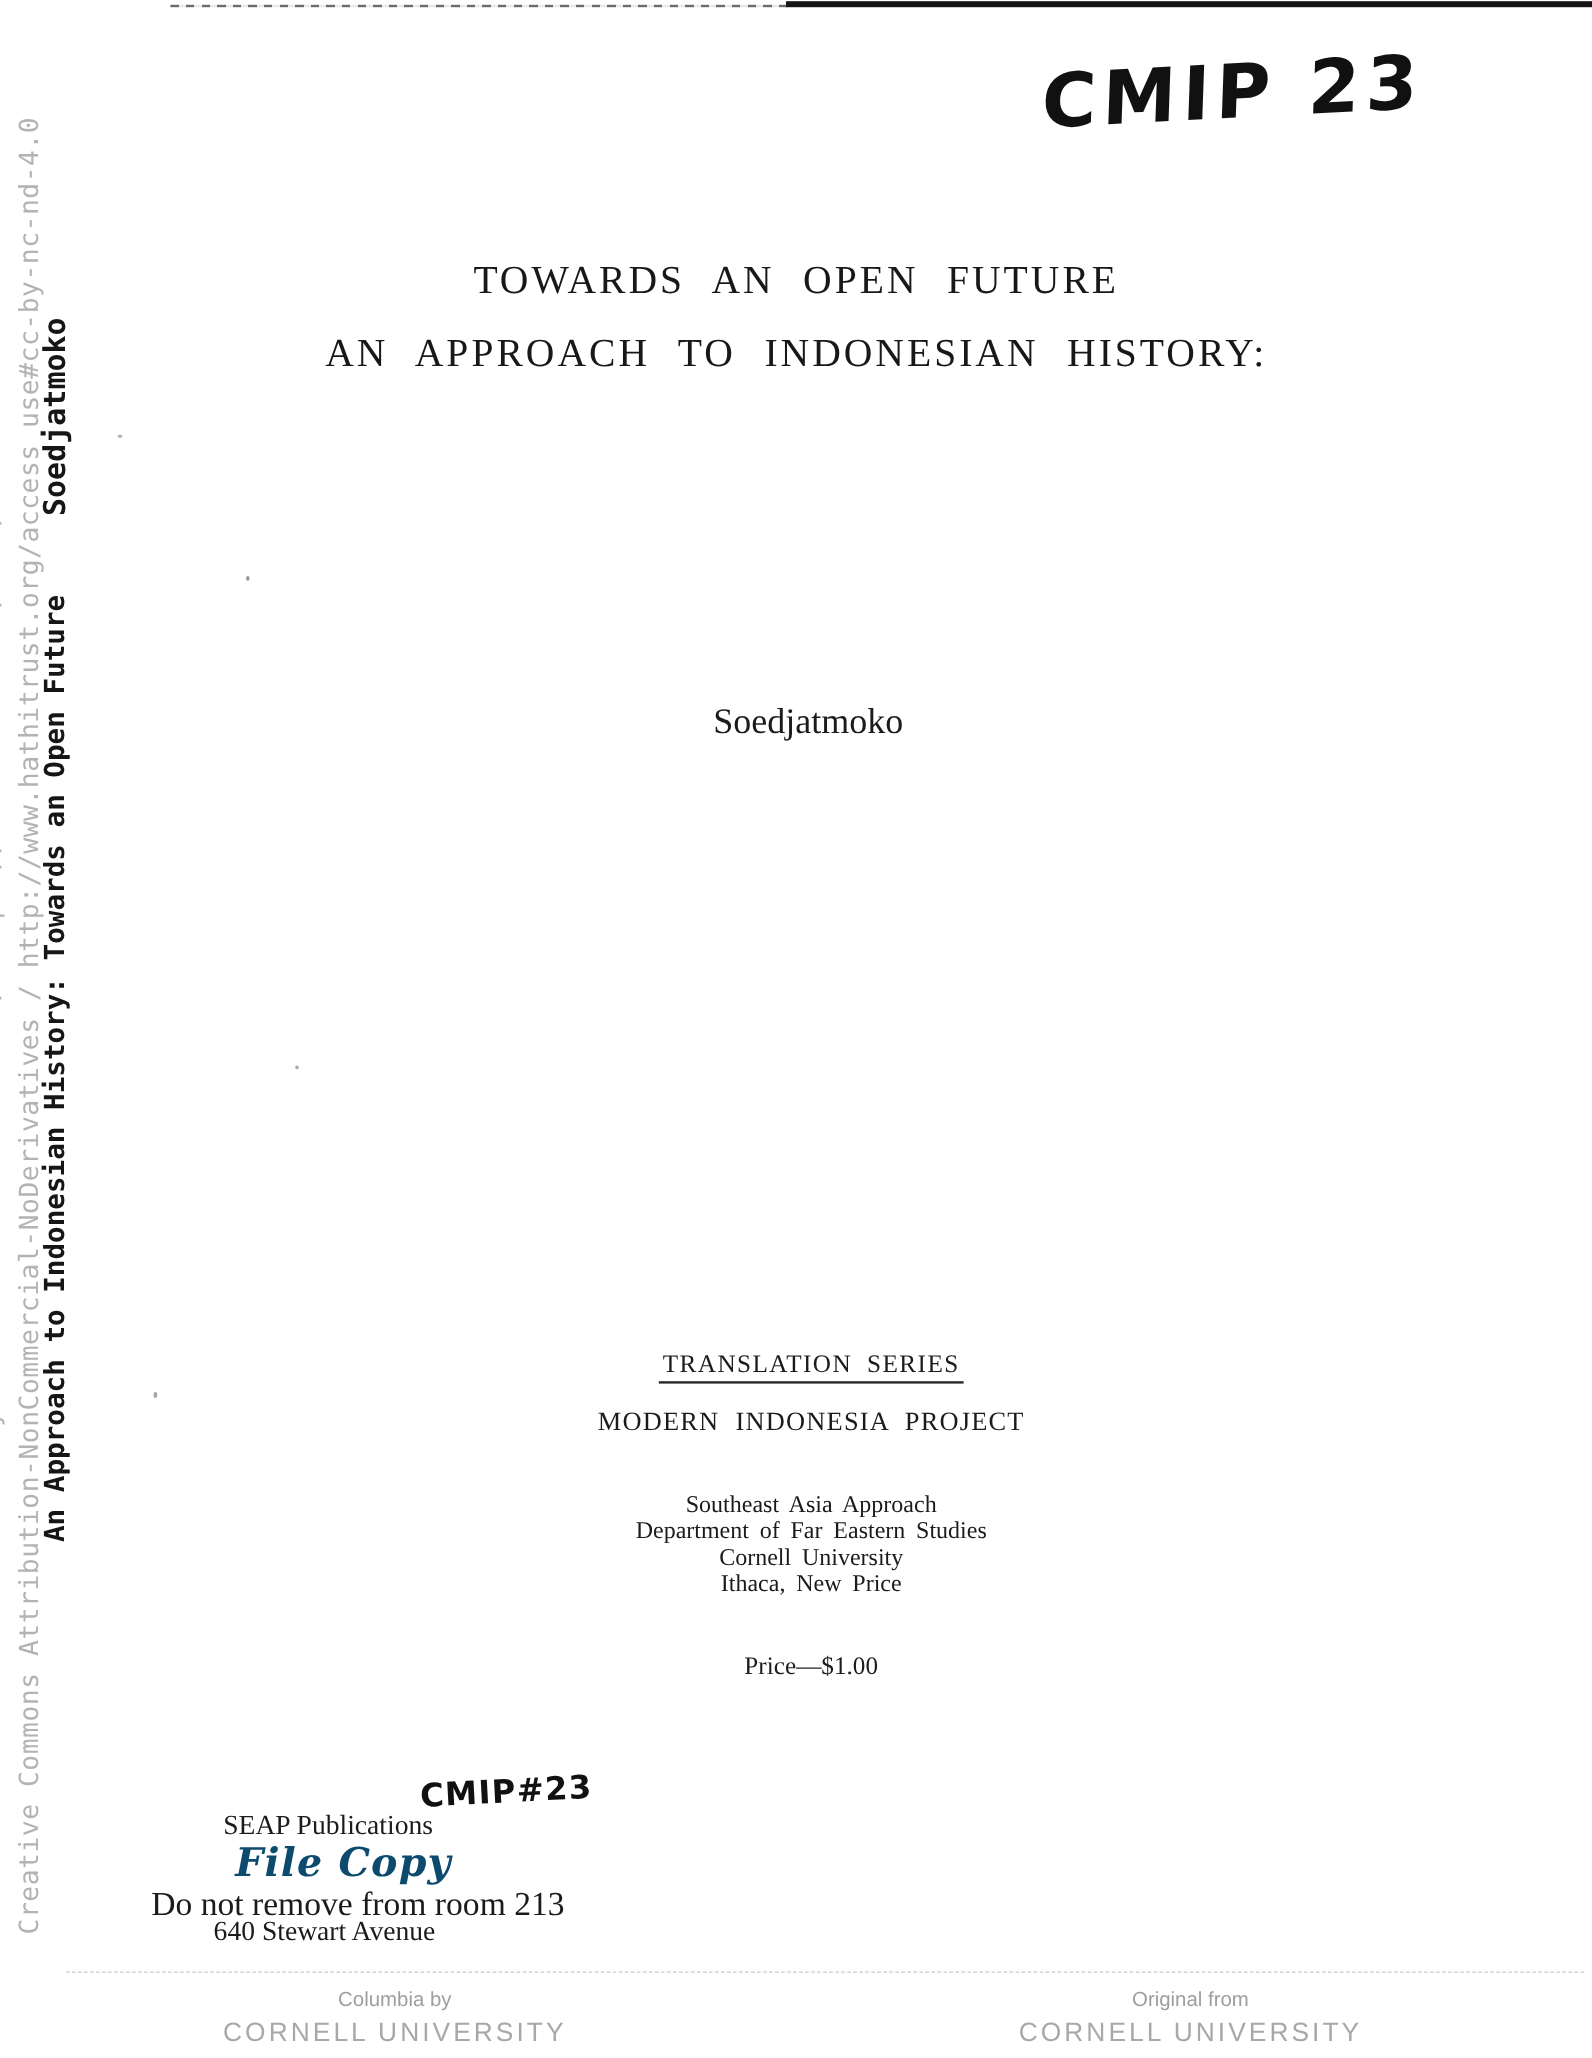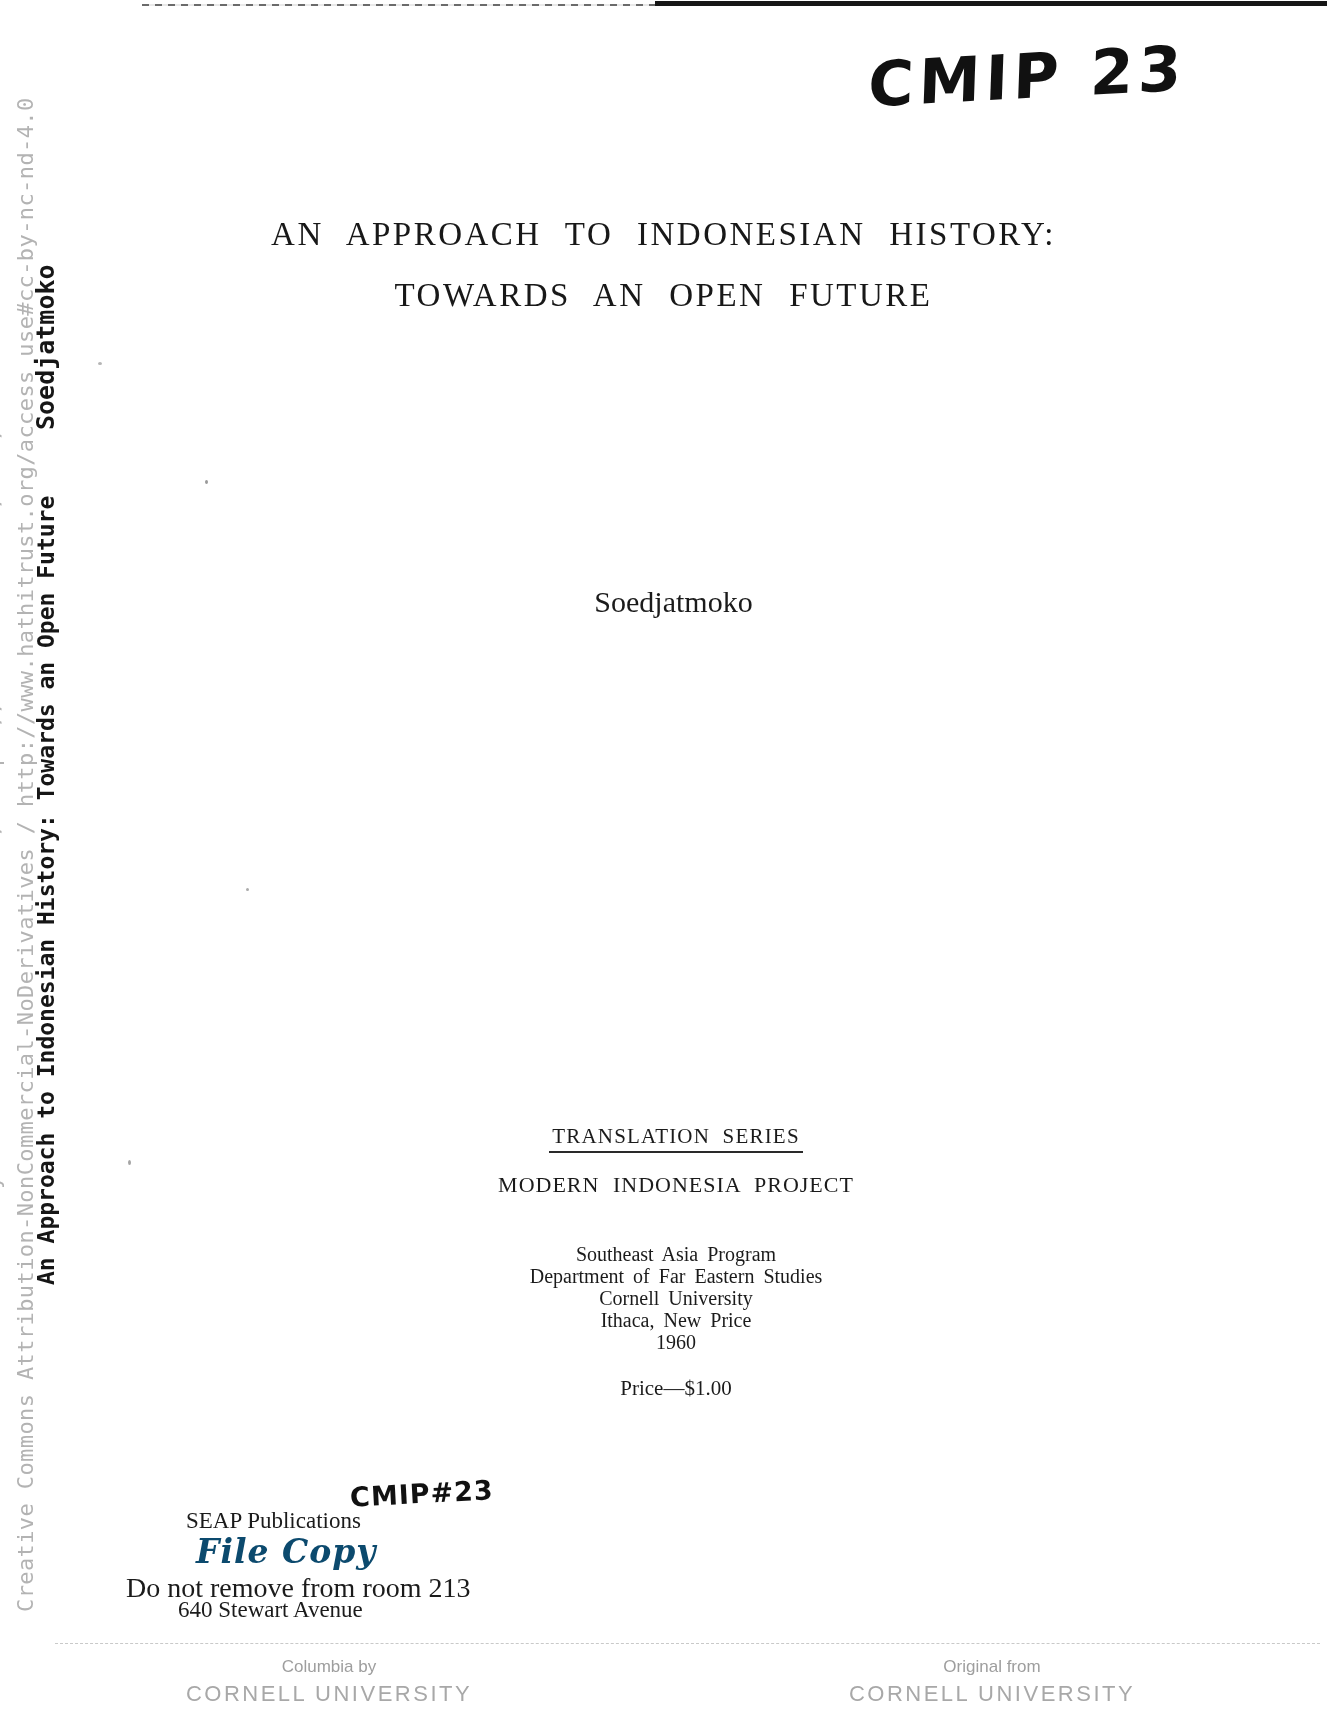--- a/index.html
+++ b/index.html
@@ -130,37 +130,36 @@
   <div class="speck s4"></div>
 
   <div class="vtext wm-gray wm-line1">Generated at Columbia University on 2025-02-19 21:24 GMT  /  https://hdl.handle.net/2027/coo.31924023161957</div>
   <div class="vtext wm-gray wm-line2">Creative Commons Attribution-NonCommercial-NoDerivatives  /  http://www.hathitrust.org/access use#cc-by-nc-nd-4.0</div>
   <div class="vtext wm-black wm-title">An Approach to Indonesian History: Towards an Open Future</div>
   <div class="vtext wm-black wm-author">Soedjatmoko</div>
 
   <div class="hand hand-top">CMIP 23</div>
 
   <div class="title-block">
+    <div class="title-line">TOWARDS AN OPEN FUTURE</div>
     <div class="title-line">AN APPROACH TO INDONESIAN HISTORY:</div>
-    <div class="title-line">TOWARDS AN OPEN FUTURE</div>
   </div>
 
   <div class="author-main">Soedjatmoko</div>
 
   <div class="series-block">
     <span class="series-heading">TRANSLATION SERIES</span>
     <div class="project-heading">MODERN INDONESIA PROJECT</div>
   </div>
 
   <div class="address-block">
-    <div>Southeast Asia Program</div>
+    <div>Southeast Asia Approach</div>
     <div>Department of Far Eastern Studies</div>
     <div>Cornell University</div>
     <div>Ithaca, New Price</div>
-    <div>1960</div>
   </div>
 
   <div class="price-line">Price—$1.00</div>
 
   <div class="hand hand-mid">CMIP#23</div>
   <div class="seap-line">SEAP Publications</div>
   <div class="stamp-filecopy">File Copy</div>
   <div class="room-line">Do not remove from room 213</div>
   <div class="street-line">640 Stewart Avenue</div>
 

